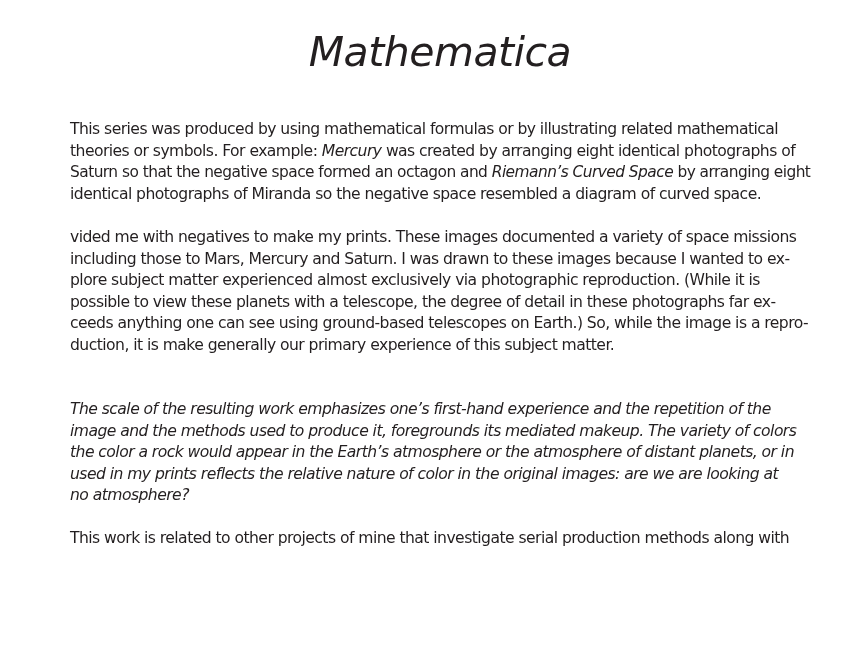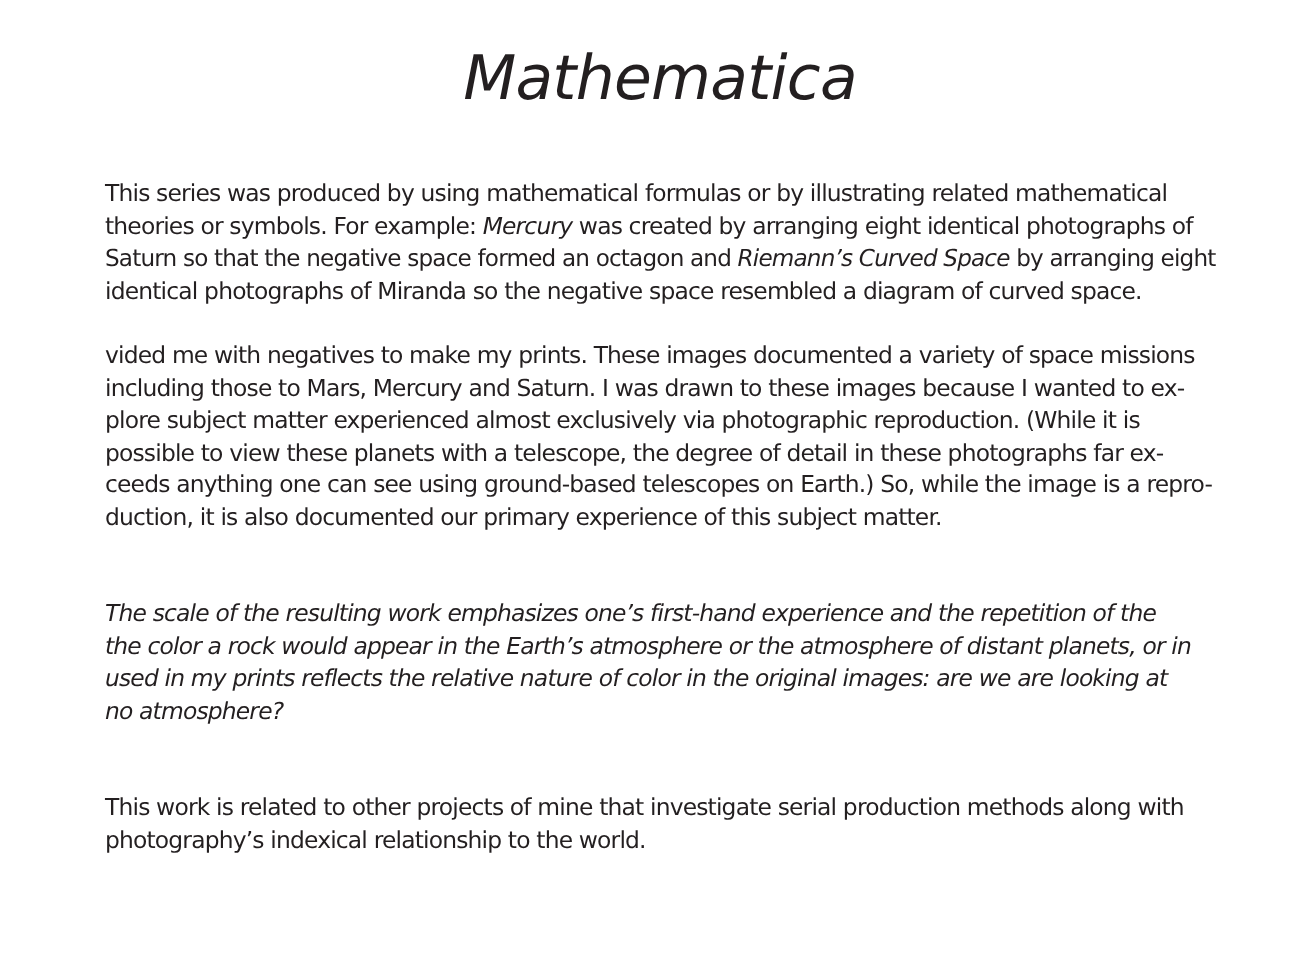--- a/index.html
+++ b/index.html
@@ -36,26 +36,26 @@
   <div class="line" style="transform: scaleX(0.987984);"><span>Saturn so that the negative space formed an octagon and </span><span class="it">Riemann’s Curved Space</span><span> by arranging eight</span></div>
   <div class="line">identical photographs of Miranda so the negative space resembled a diagram of curved space.</div>
 </div>
 
 <div class="para" id="p2">
   <div class="line">vided me with negatives to make my prints. These images documented a variety of space missions</div>
   <div class="line">including those to Mars, Mercury and Saturn. I was drawn to these images because I wanted to ex-</div>
   <div class="line">plore subject matter experienced almost exclusively via photographic reproduction. (While it is</div>
   <div class="line">possible to view these planets with a telescope, the degree of detail in these photographs far ex-</div>
   <div class="line">ceeds anything one can see using ground-based telescopes on Earth.) So, while the image is a repro-</div>
-  <div class="line">duction, it is also documented our primary experience of this subject matter.</div>
+  <div class="line">duction, it is make generally our primary experience of this subject matter.</div>
 </div>
 
 <div class="para" id="p3">
   <div class="line">The scale of the resulting work emphasizes one’s first-hand experience and the repetition of the</div>
+  <div class="line">image and the methods used to produce it, foregrounds its mediated makeup.  The variety of colors</div>
   <div class="line">the color a rock would appear in the Earth’s atmosphere or the atmosphere of distant planets, or in</div>
   <div class="line">used in my prints reflects the relative nature of color in the original images: are we are looking at</div>
   <div class="line">no atmosphere?</div>
 </div>
 
 <div class="para" id="p4">
   <div class="line">This work is related to other projects of mine that investigate serial production methods along with</div>
-  <div class="line">photography’s indexical relationship to the world.</div>
 </div>
 
 </body></html>

